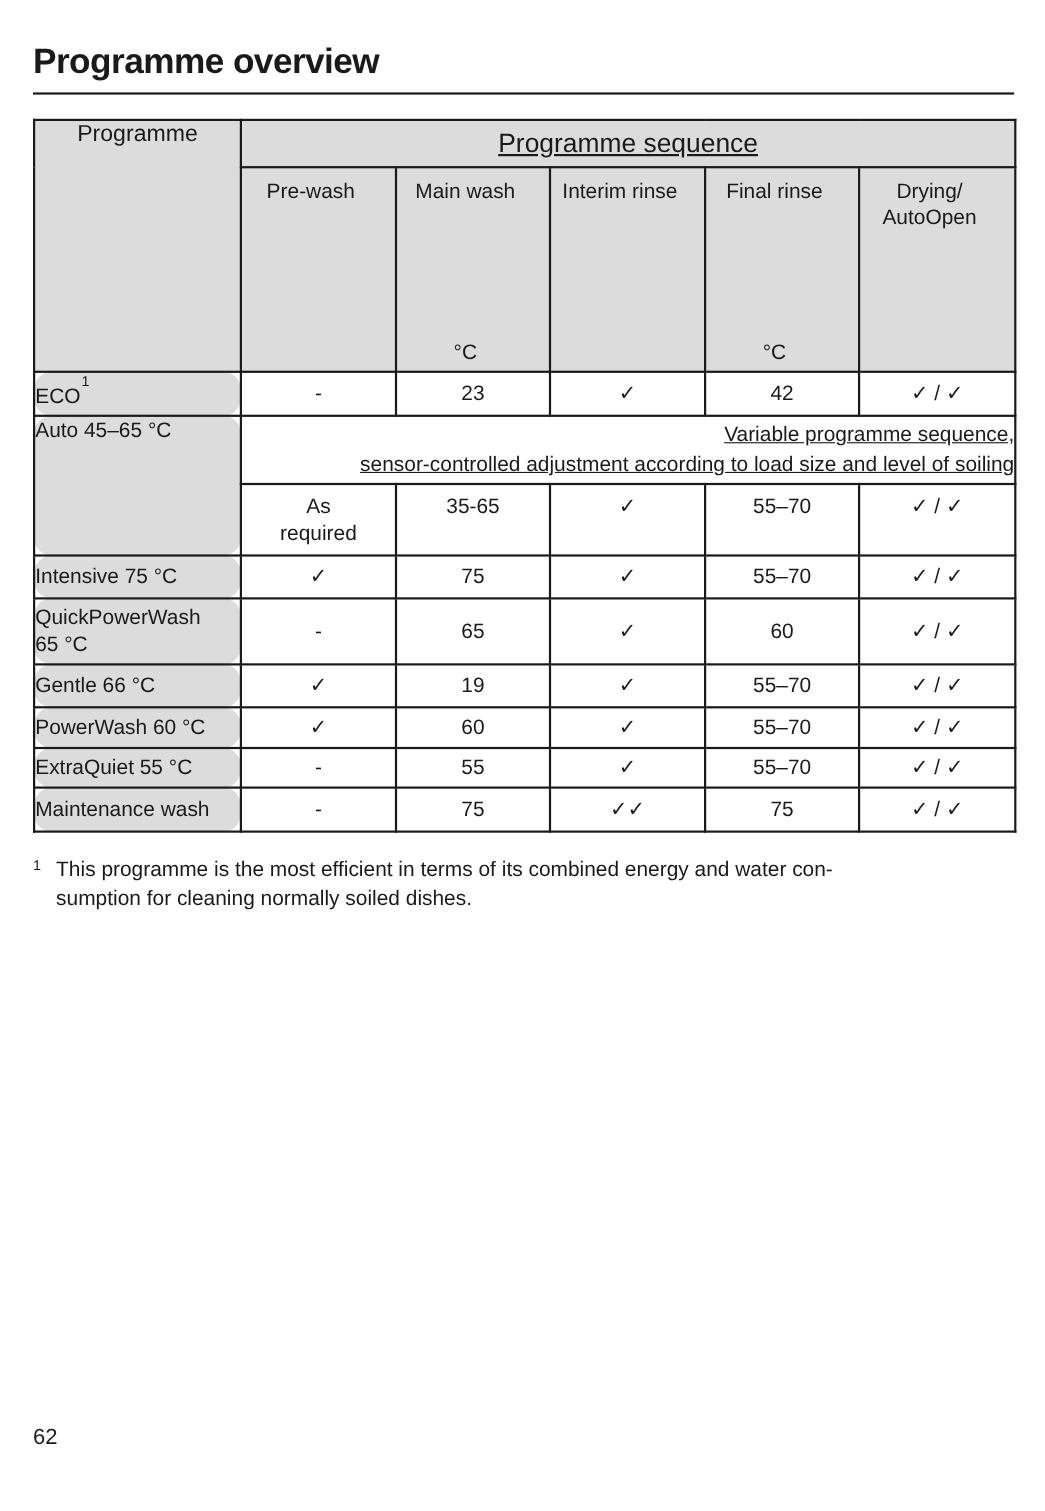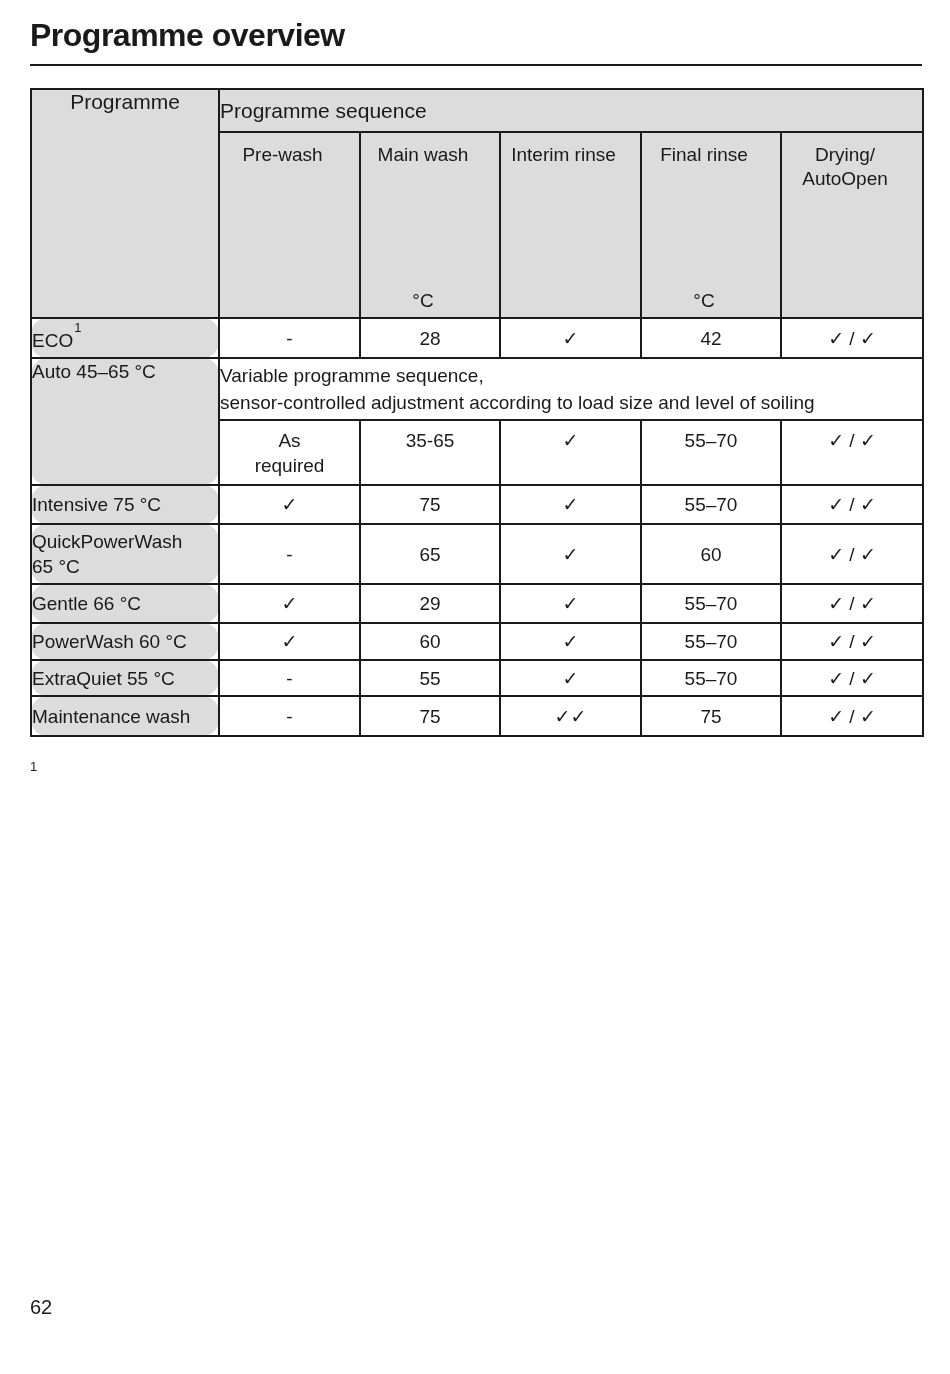--- a/index.html
+++ b/index.html
@@ -15,21 +15,21 @@
     font-family: "Liberation Sans", sans-serif;
     color: #1a1a1a;
   }
   .page {
     position: relative;
     width: 950px;
     height: 1374px;
   }
   .title {
     margin: 0;
-    padding: 16px 28px 0 30px;
+    padding: 36px 28px 0 30px;
     font-size: 32px;
     font-weight: bold;
     line-height: 38px;
     letter-spacing: -0.5px;
   }
   .rule {
     margin: 10px 28px 0 30px;
     height: 2px;
     background: #1a1a1a;
   }
@@ -49,23 +49,24 @@
   }
   .cell-gray { background: #dcdcdc; }
   .prog-h {
     vertical-align: top;
     text-align: center;
     padding-top: 12px;
     font-size: 21px;
   }
   .seq-h {
     height: 41px;
-    text-align: left;
-    vertical-align: middle;
-    font-size: 21px;
+    text-align: center;
+    vertical-align: middle;
+    font-size: 24px;
+    text-decoration: underline;
   }
   .h2row th { vertical-align: top; height: 184px; }
   .colhead {
     display: flex;
     flex-direction: column;
     justify-content: space-between;
     height: 168px;
     padding: 10px 16px 6px 2px;
   }
   .colhead .lbl { white-space: pre-line; line-height: 24px; }
@@ -98,25 +99,26 @@
   tr.r-gentle td { height: 37px; }
   tr.r-pwash td { height: 35px; }
   tr.r-equiet td { height: 34px; }
   tr.r-maint td { height: 38px; }
   td.auto-prog {
     vertical-align: top;
     padding-top: 9px;
   }
   td.auto-text {
     border-bottom: none;
-    text-align: left;
+    text-align: right;
     vertical-align: middle;
     white-space: pre-line;
     line-height: 27px;
     padding-top: 4px;
+    text-decoration: underline;
   }
   tr.r-autosub td.val {
     border-top: none;
     vertical-align: top;
     padding-top: 7px;
     white-space: pre-line;
     border-radius: 12px;
   }
   .footnote {
     margin: 20px 28px 0 30px;
@@ -194,21 +196,21 @@
             <span class="lbl">Drying/
 AutoOpen</span>
             <span class="unit"></span>
           </div>
         </th>
       </tr>
 
       <tr class="r-eco">
         <td class="prog cell-gray"><span>ECO</span><sup class="eco-sup">1</sup></td>
         <td class="val">-</td>
-        <td class="val">28</td>
+        <td class="val">23</td>
         <td class="val">✓</td>
         <td class="val">42</td>
         <td class="val">✓ / ✓</td>
       </tr>
 
       <tr class="r-autotext">
         <td rowspan="2" class="prog cell-gray auto-prog">Auto 45–65 °C</td>
         <td colspan="5" class="auto-text">Variable programme sequence,
 sensor-controlled adjustment according to load size and level of soiling</td>
       </tr>
@@ -236,21 +238,21 @@
         <td class="val">-</td>
         <td class="val">65</td>
         <td class="val">✓</td>
         <td class="val">60</td>
         <td class="val">✓ / ✓</td>
       </tr>
 
       <tr class="r-gentle">
         <td class="prog cell-gray">Gentle 66 °C</td>
         <td class="val">✓</td>
-        <td class="val">29</td>
+        <td class="val">19</td>
         <td class="val">✓</td>
         <td class="val">55–70</td>
         <td class="val">✓ / ✓</td>
       </tr>
 
       <tr class="r-pwash">
         <td class="prog cell-gray">PowerWash 60 °C</td>
         <td class="val">✓</td>
         <td class="val">60</td>
         <td class="val">✓</td>
@@ -273,17 +275,19 @@
         <td class="val">75</td>
         <td class="val">✓✓</td>
         <td class="val">75</td>
         <td class="val">✓ / ✓</td>
       </tr>
     </tbody>
   </table>
 
   <div class="footnote">
     <span class="fn-marker">1</span>
+    <div class="fn-text">This programme is the most efficient in terms of its combined energy and water con-
+sumption for cleaning normally soiled dishes.</div>
   </div>
 
   <div class="page-number">62</div>
 
 </div>
 
 </body></html>

